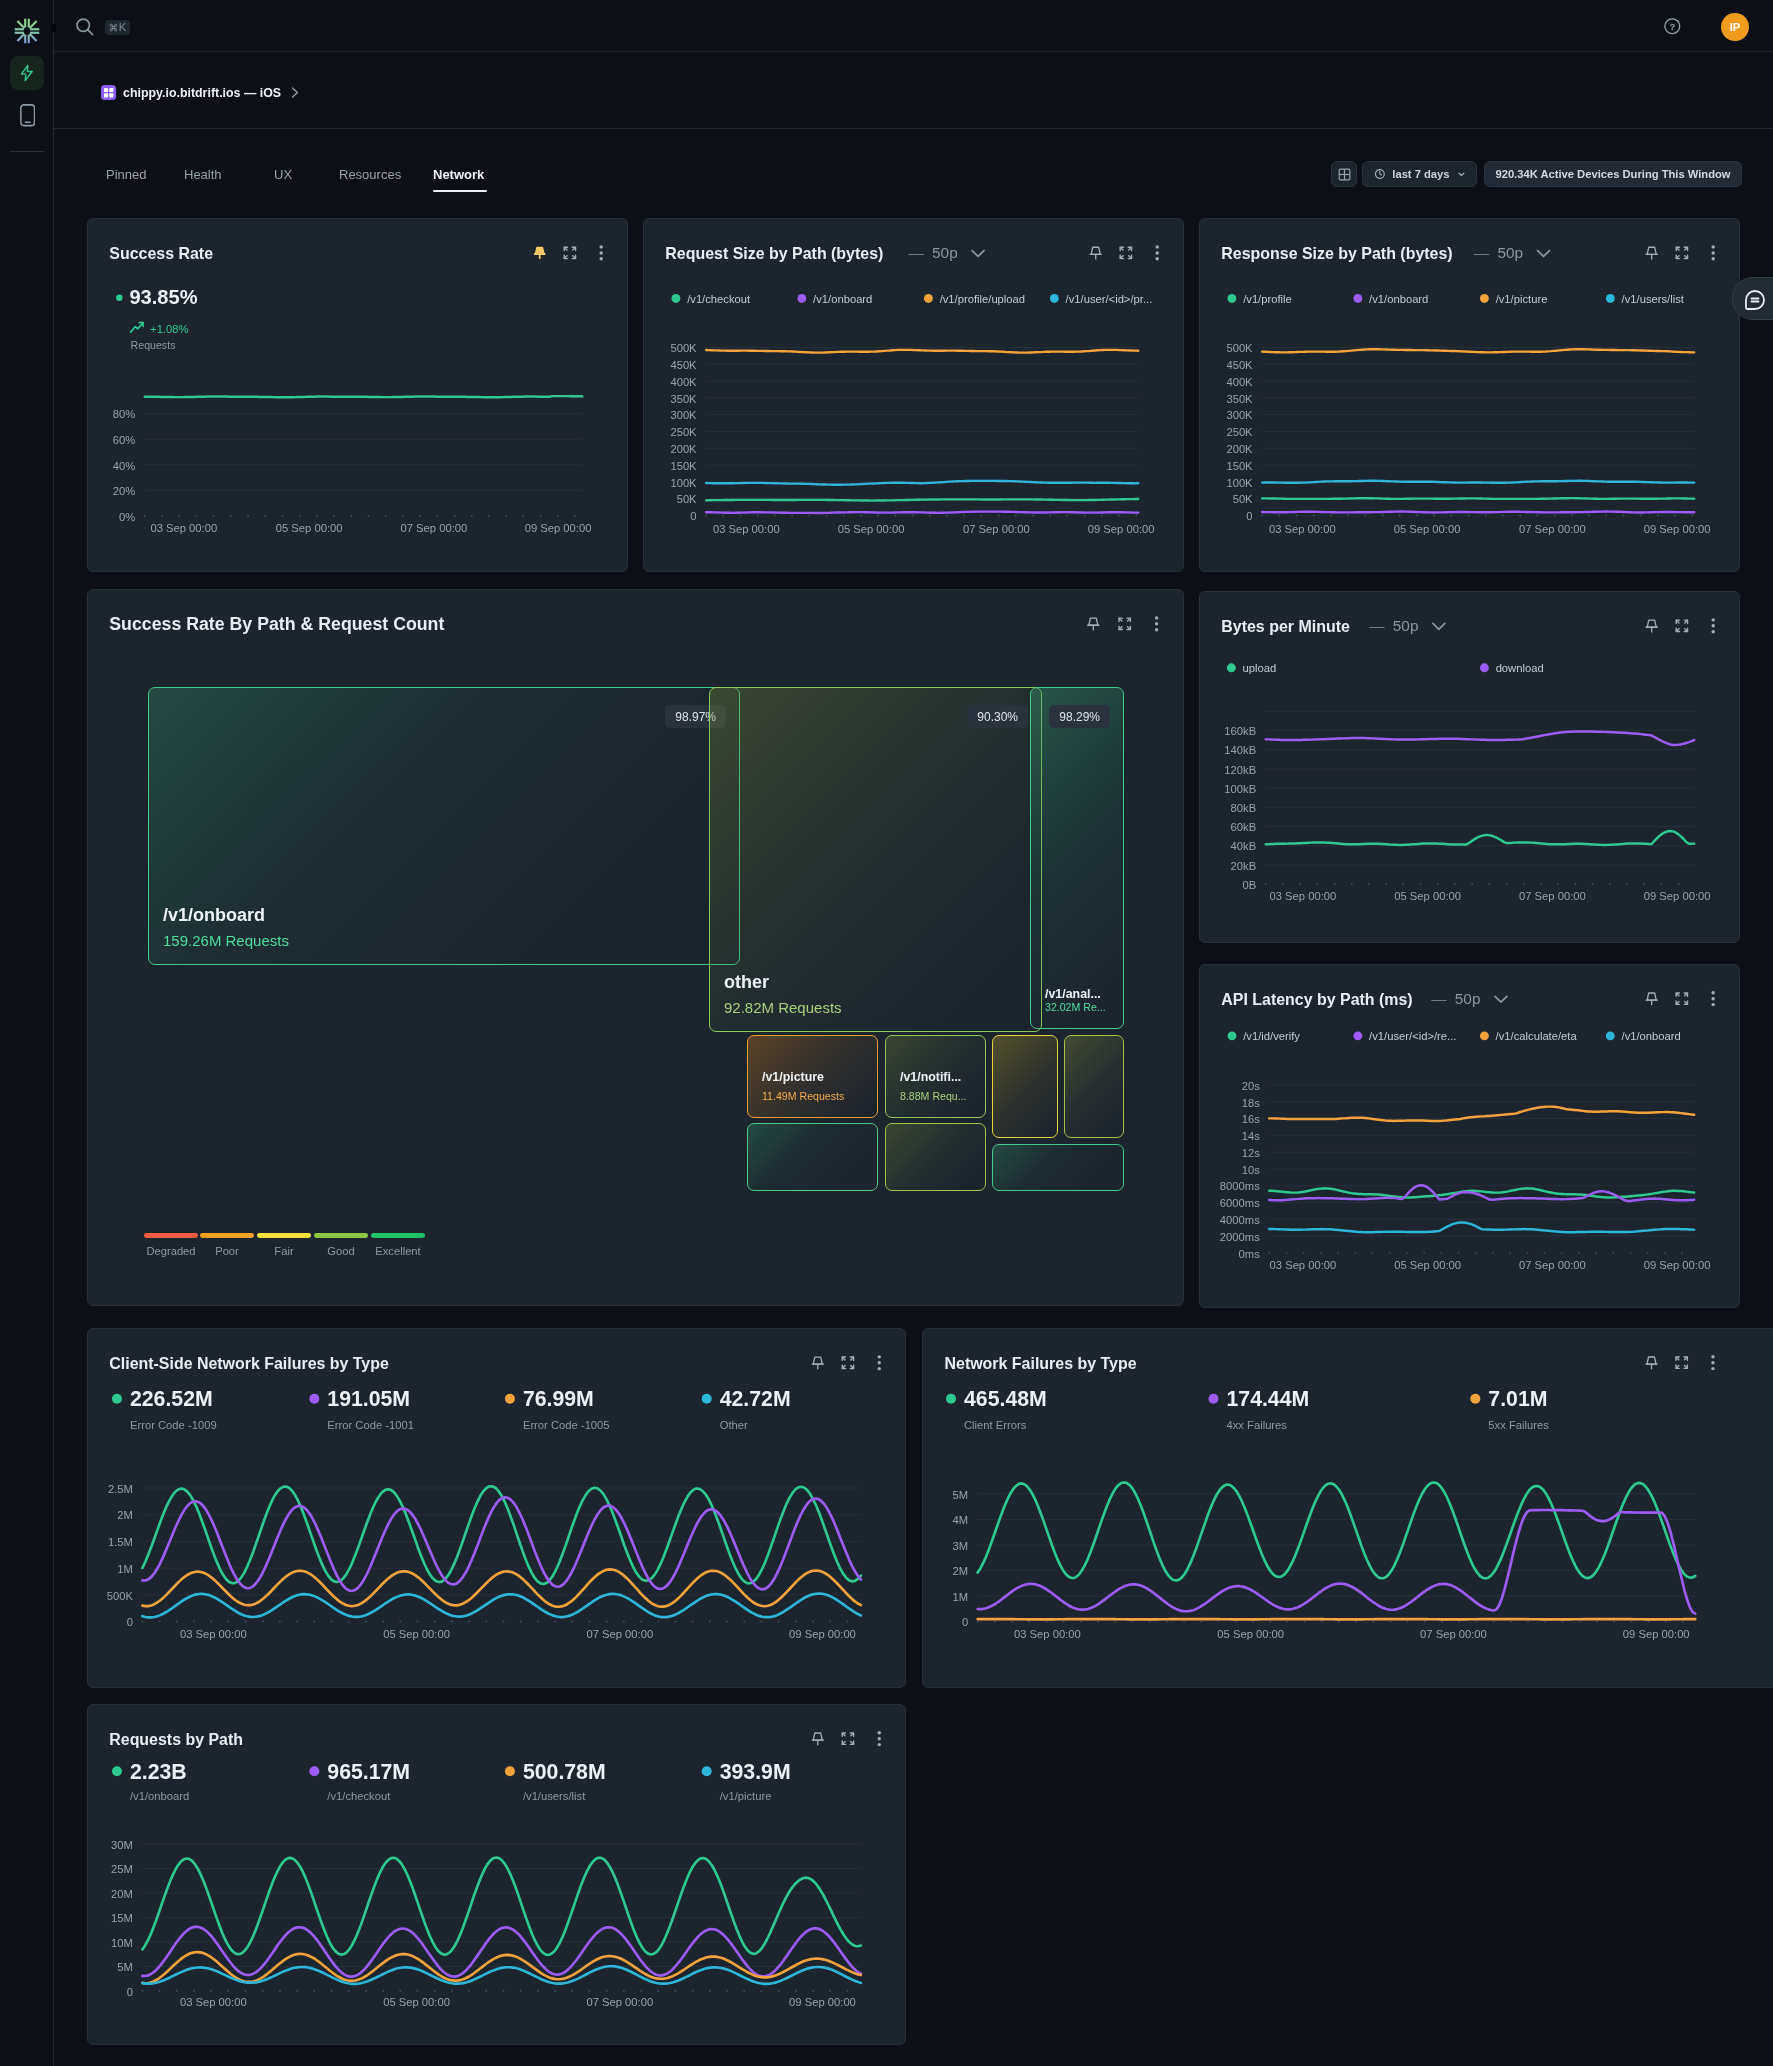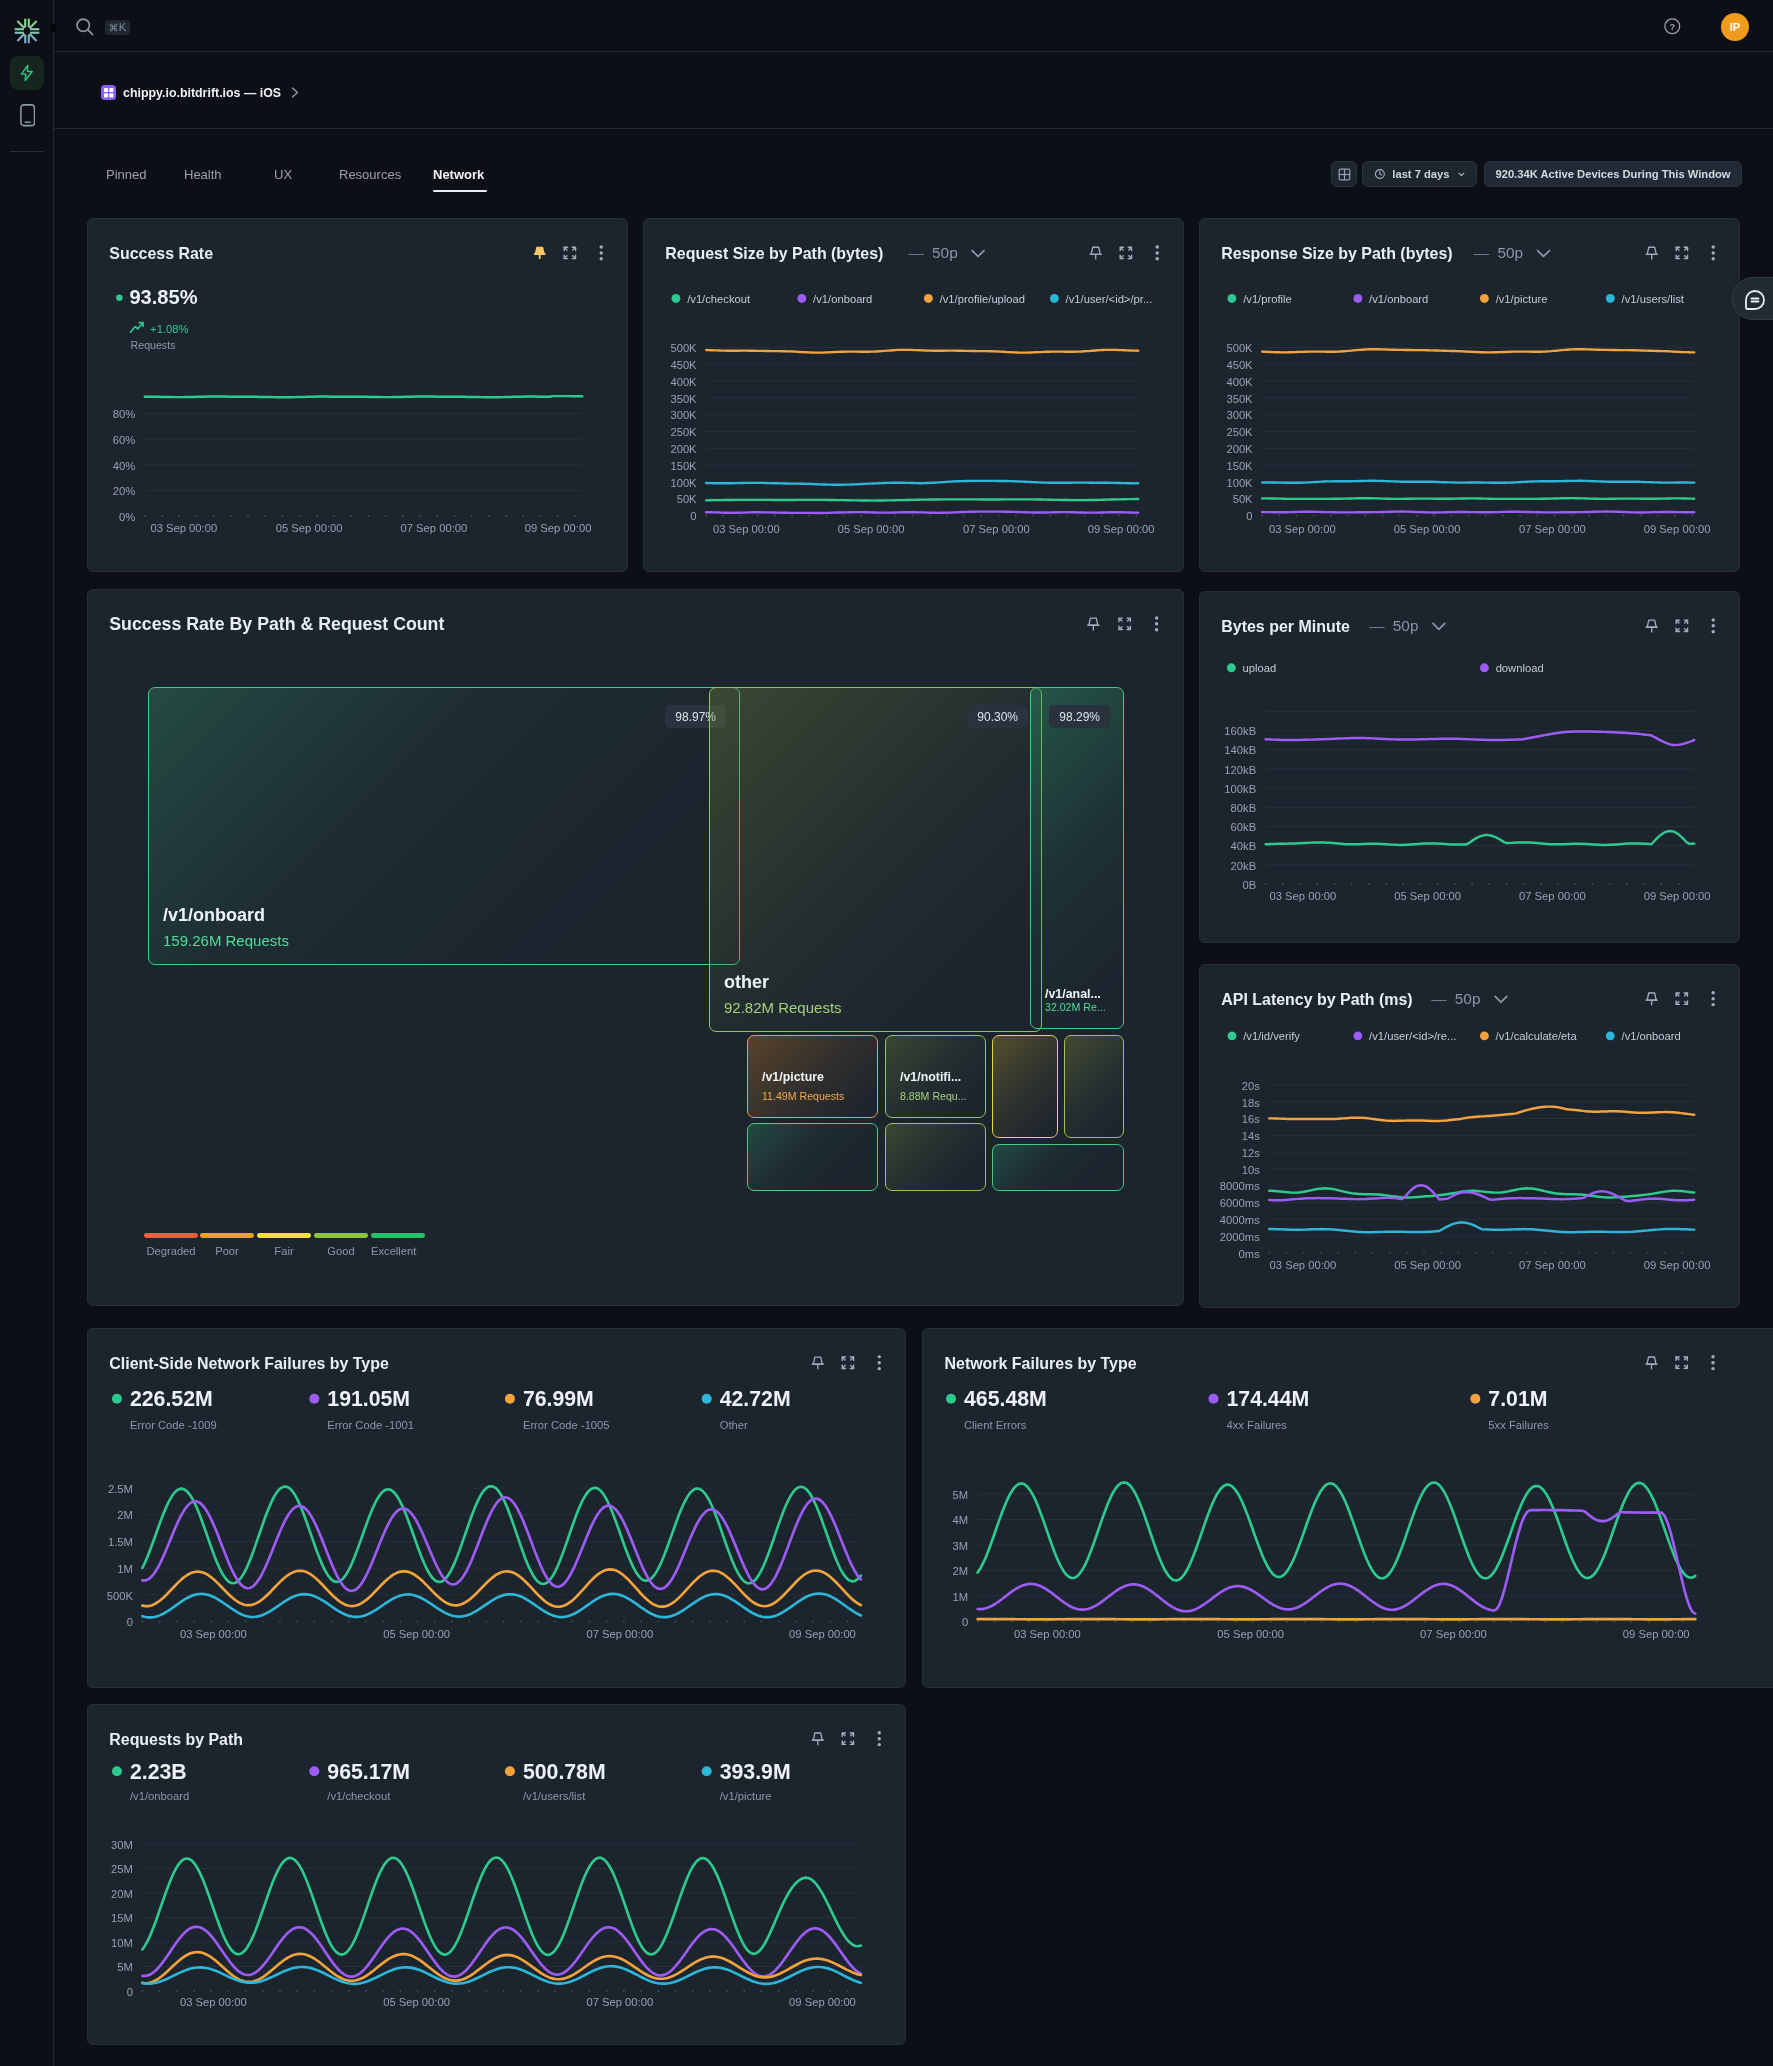--- a/index.html
+++ b/index.html
@@ -656,21 +656,21 @@
     <div class="tm" style="left:904px;top:554px;width:132px;height:47px;border:1.2px solid #43ca85;background:linear-gradient(135deg, rgba(52,150,108,0.34) 0%, rgba(36,85,72,0.16) 40%, rgba(24,32,42,0.03) 80%)"></div>
     <div style="position:absolute;left:56px;top:643px;width:54px;height:5.3px;border-radius:2.4px;background:#f15b40"></div>
     <div style="position:absolute;left:56px;top:655px;width:54px;text-align:center;font-size:11.2px;color:#8d99a5">Degraded</div>
     <div style="position:absolute;left:112px;top:643px;width:54px;height:5.3px;border-radius:2.4px;background:#f5a01f"></div>
     <div style="position:absolute;left:112px;top:655px;width:54px;text-align:center;font-size:11.2px;color:#8d99a5">Poor</div>
     <div style="position:absolute;left:169px;top:643px;width:54px;height:5.3px;border-radius:2.4px;background:#f8e03a"></div>
     <div style="position:absolute;left:169px;top:655px;width:54px;text-align:center;font-size:11.2px;color:#8d99a5">Fair</div>
     <div style="position:absolute;left:226px;top:643px;width:54px;height:5.3px;border-radius:2.4px;background:#8dc543"></div>
     <div style="position:absolute;left:226px;top:655px;width:54px;text-align:center;font-size:11.2px;color:#8d99a5">Good</div>
     <div style="position:absolute;left:283px;top:643px;width:54px;height:5.3px;border-radius:2.4px;background:#22c268"></div>
-    <div style="position:absolute;left:283px;top:655px;width:54px;font-size:11.2px;color:#8d99a5">Excellent</div>
+    <div style="position:absolute;left:283px;top:655px;width:54px;text-align:center;font-size:11.2px;color:#8d99a5">Excellent</div>
   </div>
 
 <div class="abs" style="left:1732px;top:277px;width:47px;height:43px;background:#222b34;border:0.6px solid #323c47;border-radius:21px 0 0 21px">
   <svg style="position:absolute;left:9.5px;top:9.5px" width="24" height="24" viewBox="0 0 24 24">
     <path d="M12 3 a9 9 0 0 1 9 9 a9 9 0 0 1 -9 9 L4.5 21 Q3 21 3 19.5 L3 12 a9 9 0 0 1 9 -9 Z" fill="none" stroke="#e7edf3" stroke-width="1.8" stroke-linejoin="round"></path>
     <line x1="8.5" y1="10.5" x2="15.5" y2="10.5" stroke="#e7edf3" stroke-width="1.8" stroke-linecap="round"></line>
     <line x1="8.5" y1="13.5" x2="15.5" y2="13.5" stroke="#e7edf3" stroke-width="1.8" stroke-linecap="round"></line>
   </svg>
 </div>
 

